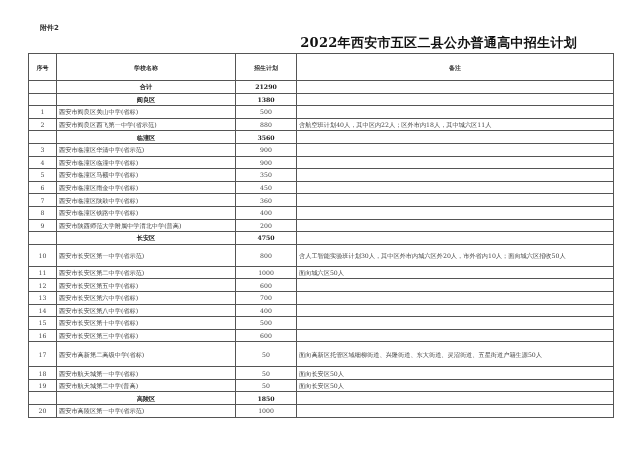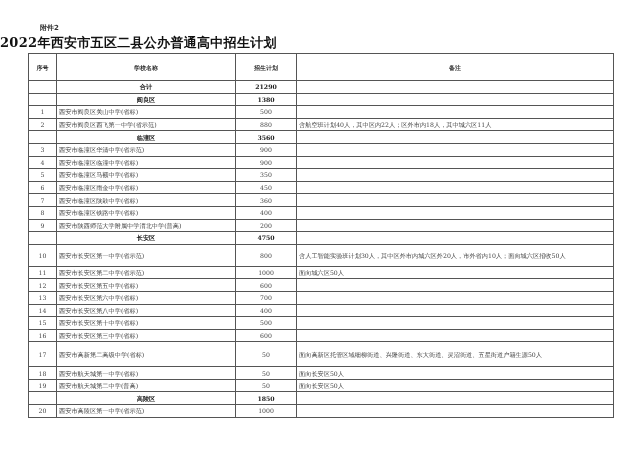--- a/index.html
+++ b/index.html
@@ -1,20 +1,20 @@
 <!DOCTYPE html>
 <html><head>
 <meta charset="utf-8">
 <style>
   html, body { margin: 0; padding: 0; background: #ffffff; }
   body { width: 641px; height: 453px; position: relative; overflow: hidden;
          font-family: "DejaVu Serif", "Liberation Serif", serif; color: #222; }
   .attach { position: absolute; left: 24px; top: 23px; font-size: 7px; font-weight: bold;
             font-family: "DejaVu Sans", sans-serif; color: #333; margin-left: 16px; }
-  .title { position: absolute; left: 0; width: 641px; top: 34px; text-align: left;
+  .title { position: absolute; left: 0; width: 577px; top: 34px; text-align: right;
            font-size: 13px; font-weight: bold; letter-spacing: 0.3px; color: #111; }
   table.plan { position: absolute; left: 28px; top: 53px; width: 585px;
                border-collapse: collapse; table-layout: fixed; }
   table.plan td, table.plan th { border: 1px solid #555; padding: 0 2px; font-size: 6.2px;
                line-height: 7px; overflow: hidden; white-space: nowrap; }
   table.plan th { height: 26px; font-weight: bold; font-family: "DejaVu Sans", sans-serif;
                font-size: 6px; text-align: center; color: #333; }
   table.plan td { height: 11.6px; color: #444; }
   td.num { text-align: center; }
   td.plan-val { text-align: center; }

